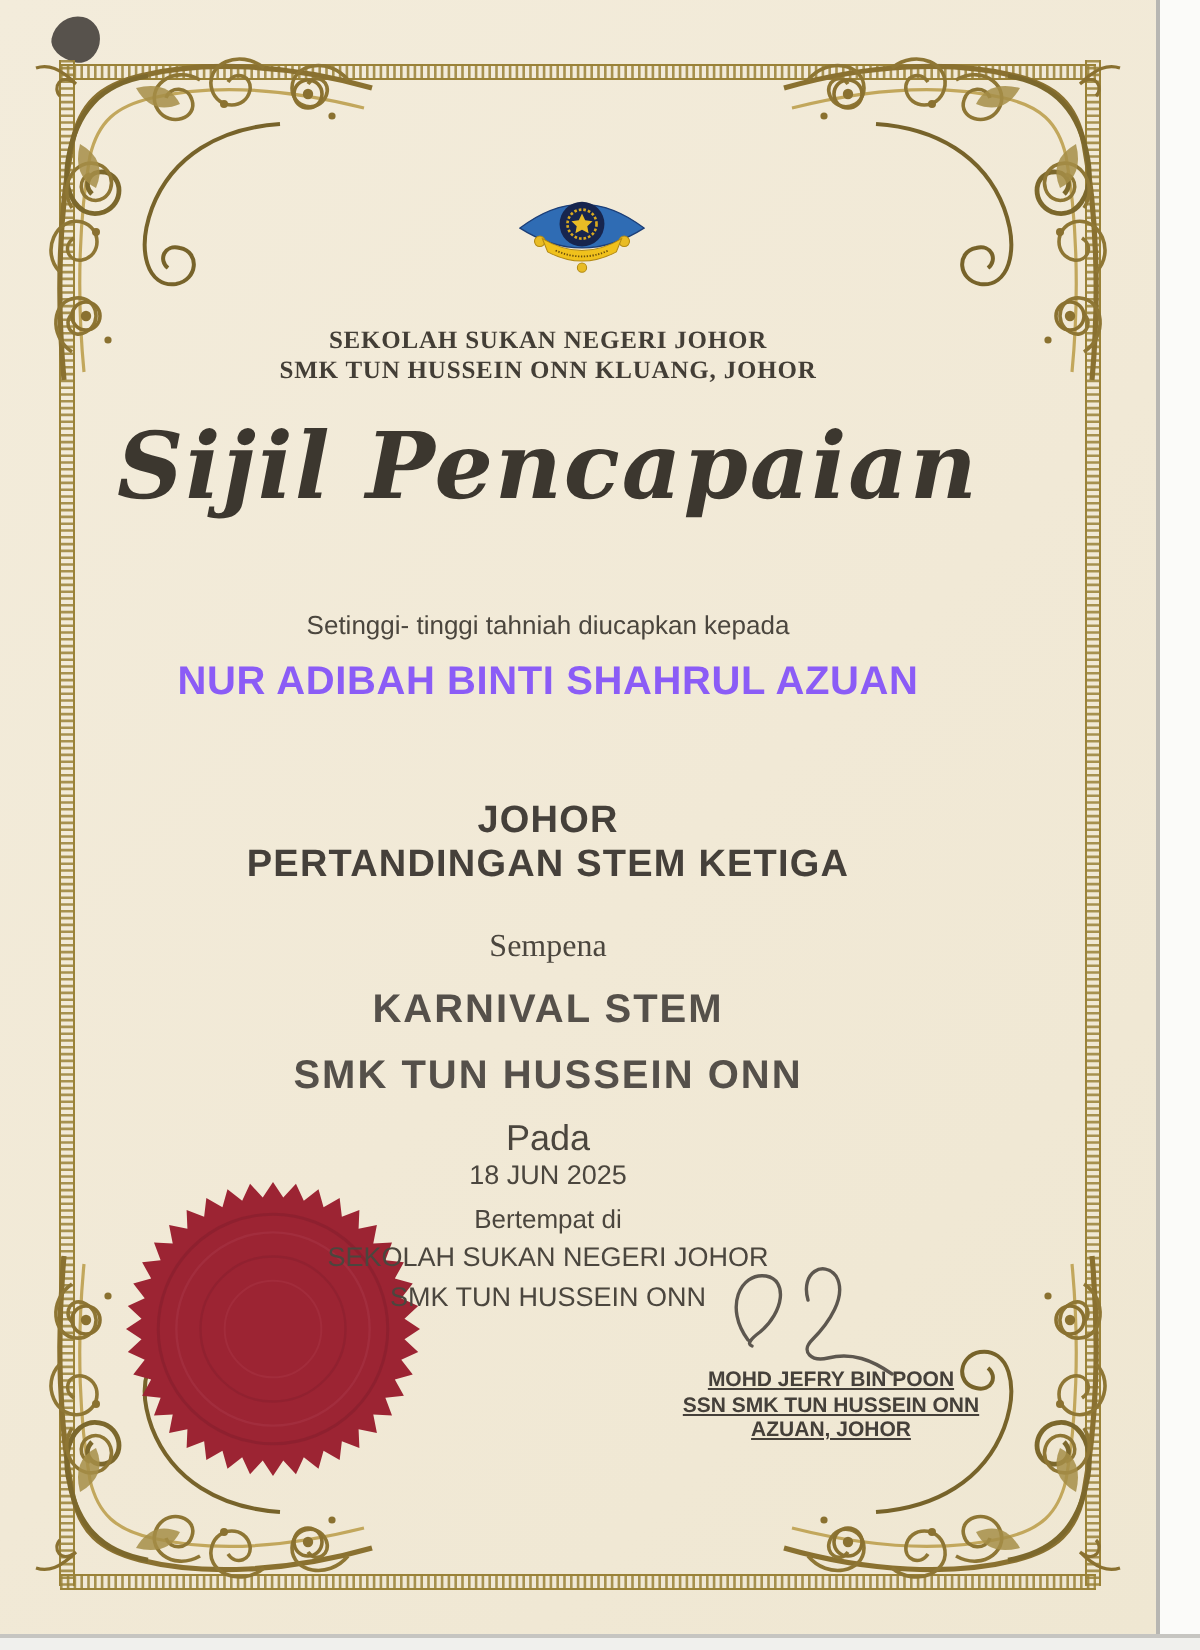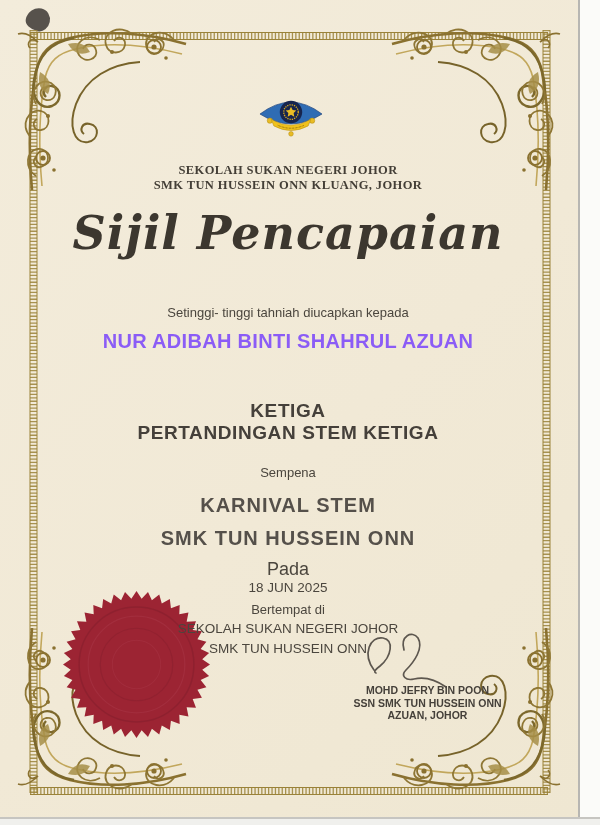--- a/index.html
+++ b/index.html
@@ -9,34 +9,34 @@
   #paper{position:absolute;left:0;top:0;width:578px;height:817px;
          background:linear-gradient(135deg,#f3ecdb 0%,#f1e9d6 55%,#efe7d2 100%);}
   
   #edge-right{position:absolute;top:0;left:578px;width:22px;height:825px;background:#fbfbf9;border-left:2px solid #b7b6b2;}
   #edge-bottom{position:absolute;left:0;top:817px;width:600px;height:8px;background:#f0f0ed;border-top:2px solid #c6c5c1;}
   
   #smudge{position:absolute;left:26px;top:8px;width:24px;height:23px;background:#4a4440;
           border-radius:55% 45% 40% 60%/60% 50% 50% 40%;transform:rotate(12deg);opacity:.92;}
   svg.frame{position:absolute;left:0;top:0;z-index:1;}
   
-  .line{position:absolute;left:31px;width:514px;text-align:center;color:#4b463e;z-index:3;}
+  .line{position:absolute;left:17px;width:514px;text-align:center;color:#4b463e;z-index:3;}
   .serifline{font-family:"Liberation Serif", serif;font-weight:600;color:#433e36;}
   .small{font-size:13px;}
   .title{font-family:"DejaVu Serif", serif;font-style:italic;font-weight:600;font-size:46px;
          color:#3c372f;letter-spacing:1px;}
   .bold-name{font-size:20px;font-weight:bold;color:#8b5cf6;letter-spacing:.3px;}
   .bold-head{font-size:19px;font-weight:bold;color:#45403a;letter-spacing:.6px;}
   .bold-grey{font-size:20px;font-weight:bold;color:#55504a;letter-spacing:1px;}
   .venue{font-size:13.5px;}
   #logo{position:absolute;left:258px;top:94px;z-index:3;}
   #seal{position:absolute;left:63px;top:591px;z-index:2;}
   #signature{position:absolute;left:352px;top:628px;z-index:3;}
-  #signatory{position:absolute;left:345px;top:684px;width:165px;text-align:center;
-             font-size:10.5px;font-weight:bold;color:#45403a;line-height:12.5px;z-index:3;}
+  #signatory{position:absolute;left:333px;top:684px;width:165px;text-align:center;
+             font-size:10.5px;font-weight:bold;color:#45403a;line-height:12.5px;z-index:3;text-decoration:underline;}
 </style>
 </head>
 <body>
 
 <div id="scan">
   <div id="paper"></div>
 
   <svg class="frame" width="578" height="818" viewBox="0 0 578 818">
     <defs>
       <g id="corn" fill="none" stroke="#8e7634" stroke-width="1.8">
@@ -97,23 +97,23 @@
     <circle cx="50" cy="60" r="3.5" fill="#e9bc25" stroke="#b38a12" stroke-width="0.8"></circle>
   </svg>
 
   <div class="line serifline" style="top:163px;font-size:12.5px;letter-spacing:.4px;">SEKOLAH SUKAN NEGERI JOHOR</div>
   <div class="line serifline" style="top:178px;font-size:12.5px;letter-spacing:.4px;">SMK TUN HUSSEIN ONN KLUANG, JOHOR</div>
 
   <div class="line title" style="top:206px;">Sijil Pencapaian</div>
 
   <div class="line small" style="top:305px;">Setinggi- tinggi tahniah diucapkan kepada</div>
   <div class="line bold-name" style="top:330px;">NUR ADIBAH BINTI SHAHRUL AZUAN</div>
-  <div class="line bold-head" style="top:400px;">KETIGA</div>
+  <div class="line bold-head" style="top:400px;">JOHOR</div>
   <div class="line bold-head" style="top:422px;">PERTANDINGAN STEM KETIGA</div>
-  <div class="line" style="top:465px;font-size:13px;">Sempena</div>
+  <div class="line" style="top:465px;font-size:16px;font-family:Liberation Serif, serif;">Sempena</div>
   <div class="line bold-grey" style="top:494px;">KARNIVAL STEM</div>
   <div class="line bold-grey" style="top:527px;">SMK TUN HUSSEIN ONN</div>
   <div class="line" style="top:559px;font-size:18px;">Pada</div>
   <div class="line" style="top:580px;font-size:13.5px;">18 JUN 2025</div>
   <div class="line small" style="top:602px;">Bertempat di</div>
   <div class="line venue" style="top:621px;">SEKOLAH SUKAN NEGERI JOHOR</div>
   <div class="line venue" style="top:641px;">SMK TUN HUSSEIN ONN</div>
 
   <svg id="seal" width="147" height="147" viewBox="0 0 146 146">
     <polygon points="146.0,73.0 138.3,78.1 145.1,84.4 136.7,88.3 142.4,95.6 133.5,98.1 138.0,106.1 128.8,107.2 132.1,115.9 122.8,115.5 124.6,124.6 115.5,122.8 115.9,132.1 107.2,128.8 106.1,138.0 98.1,133.5 95.6,142.4 88.3,136.7 84.4,145.1 78.1,138.3 73.0,146.0 67.9,138.3 61.6,145.1 57.7,136.7 50.4,142.4 47.9,133.5 39.9,138.0 38.8,128.8 30.1,132.1 30.5,122.8 21.4,124.6 23.2,115.5 13.9,115.9 17.2,107.2 8.0,106.1 12.5,98.1 3.6,95.6 9.3,88.3 0.9,84.4 7.7,78.1 0.0,73.0 7.7,67.9 0.9,61.6 9.3,57.7 3.6,50.4 12.5,47.9 8.0,39.9 17.2,38.8 13.9,30.1 23.2,30.5 21.4,21.4 30.5,23.2 30.1,13.9 38.8,17.2 39.9,8.0 47.9,12.5 50.4,3.6 57.7,9.3 61.6,0.9 67.9,7.7 73.0,0.0 78.1,7.7 84.4,0.9 88.3,9.3 95.6,3.6 98.1,12.5 106.1,8.0 107.2,17.2 115.9,13.9 115.5,23.2 124.6,21.4 122.8,30.5 132.1,30.1 128.8,38.8 138.0,39.9 133.5,47.9 142.4,50.4 136.7,57.7 145.1,61.6 138.3,67.9" fill="#9c2433"></polygon>

